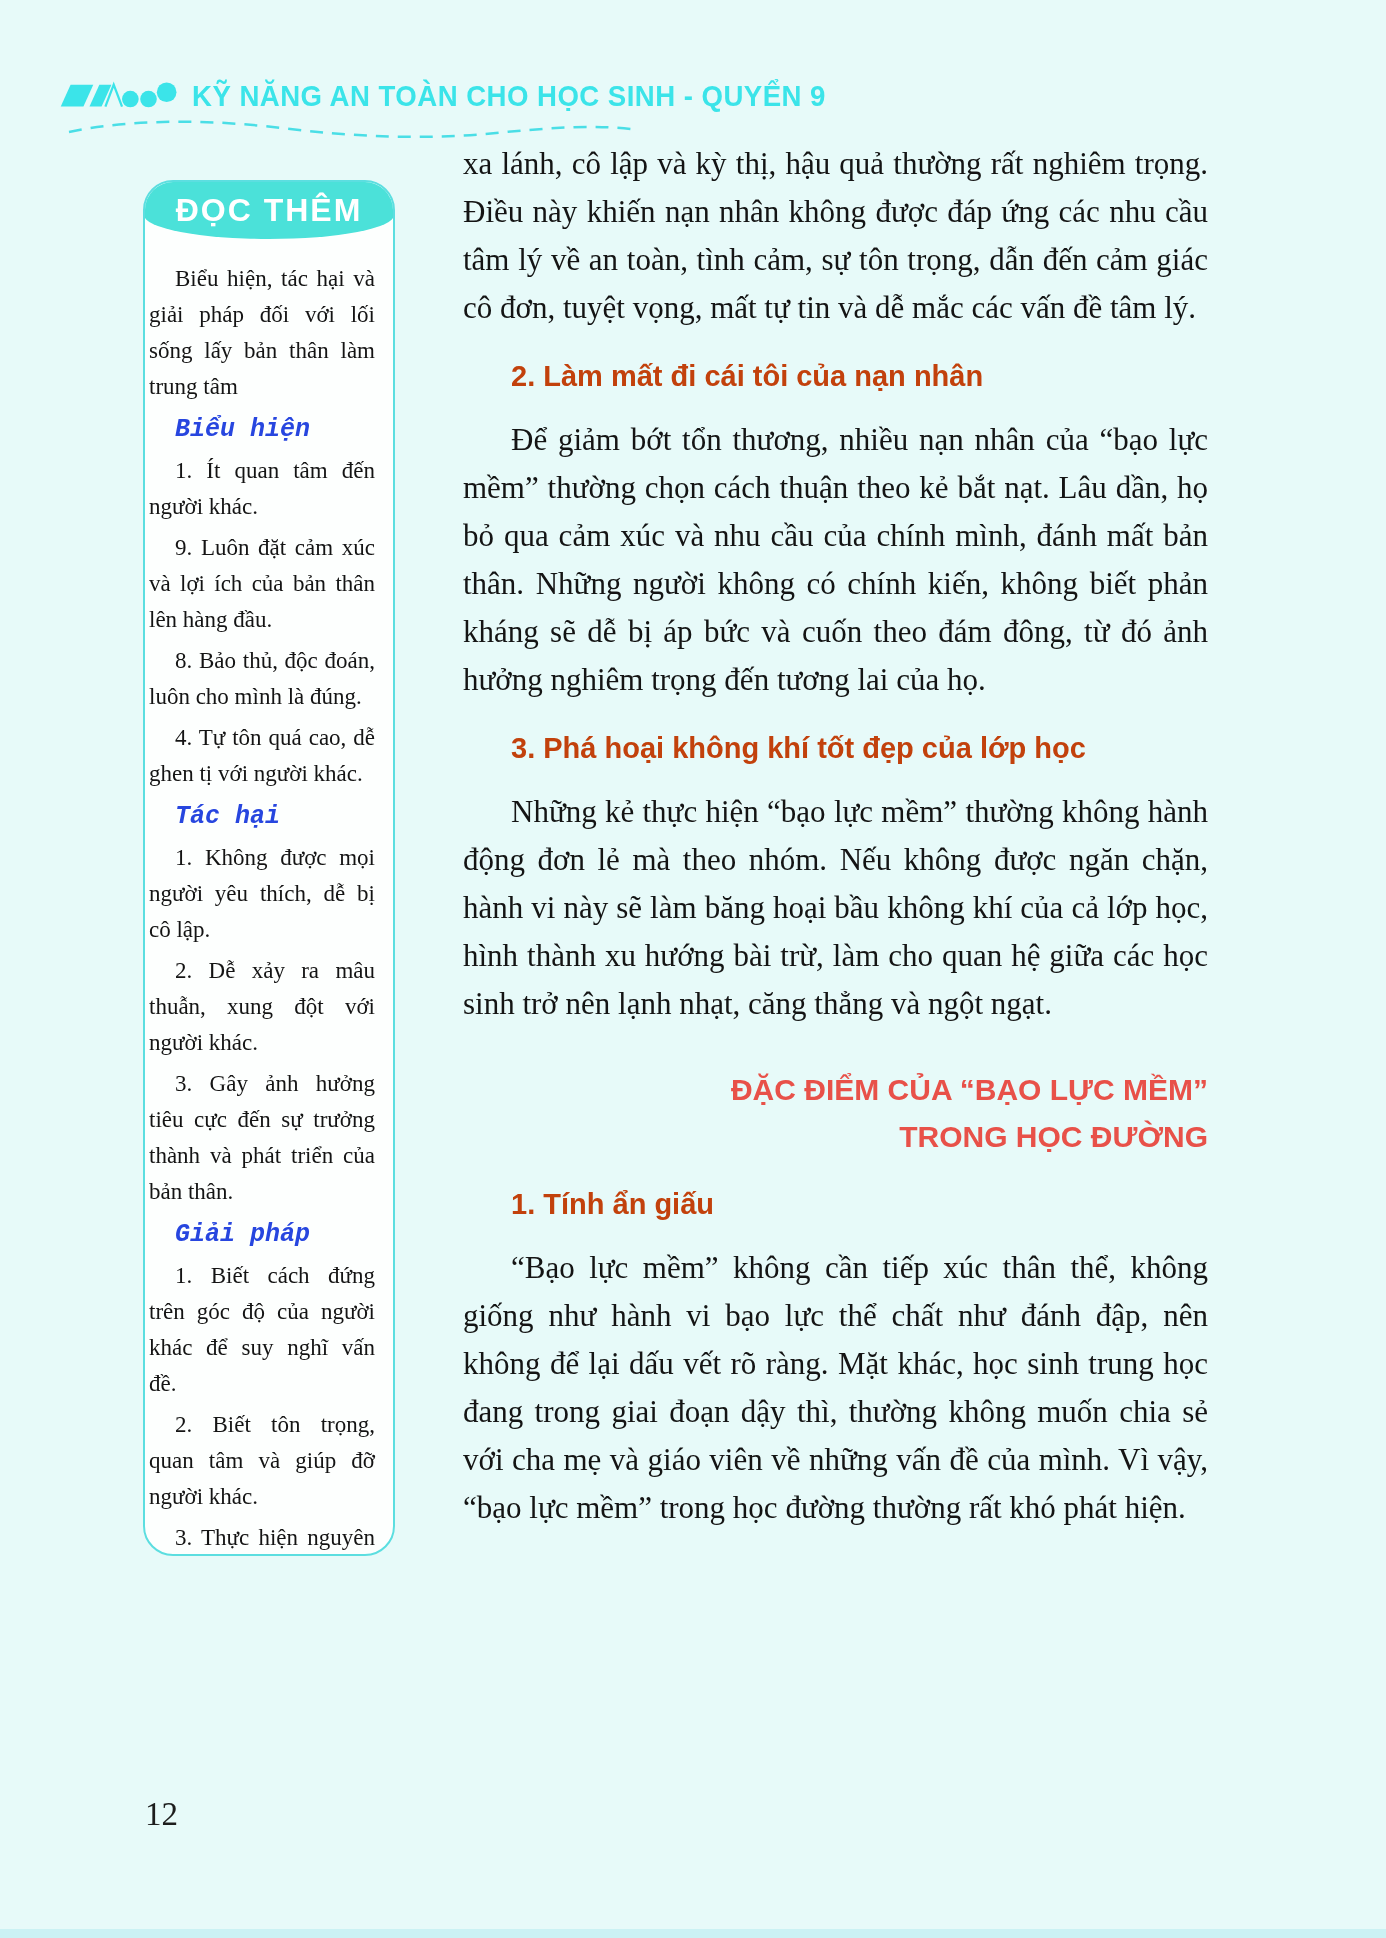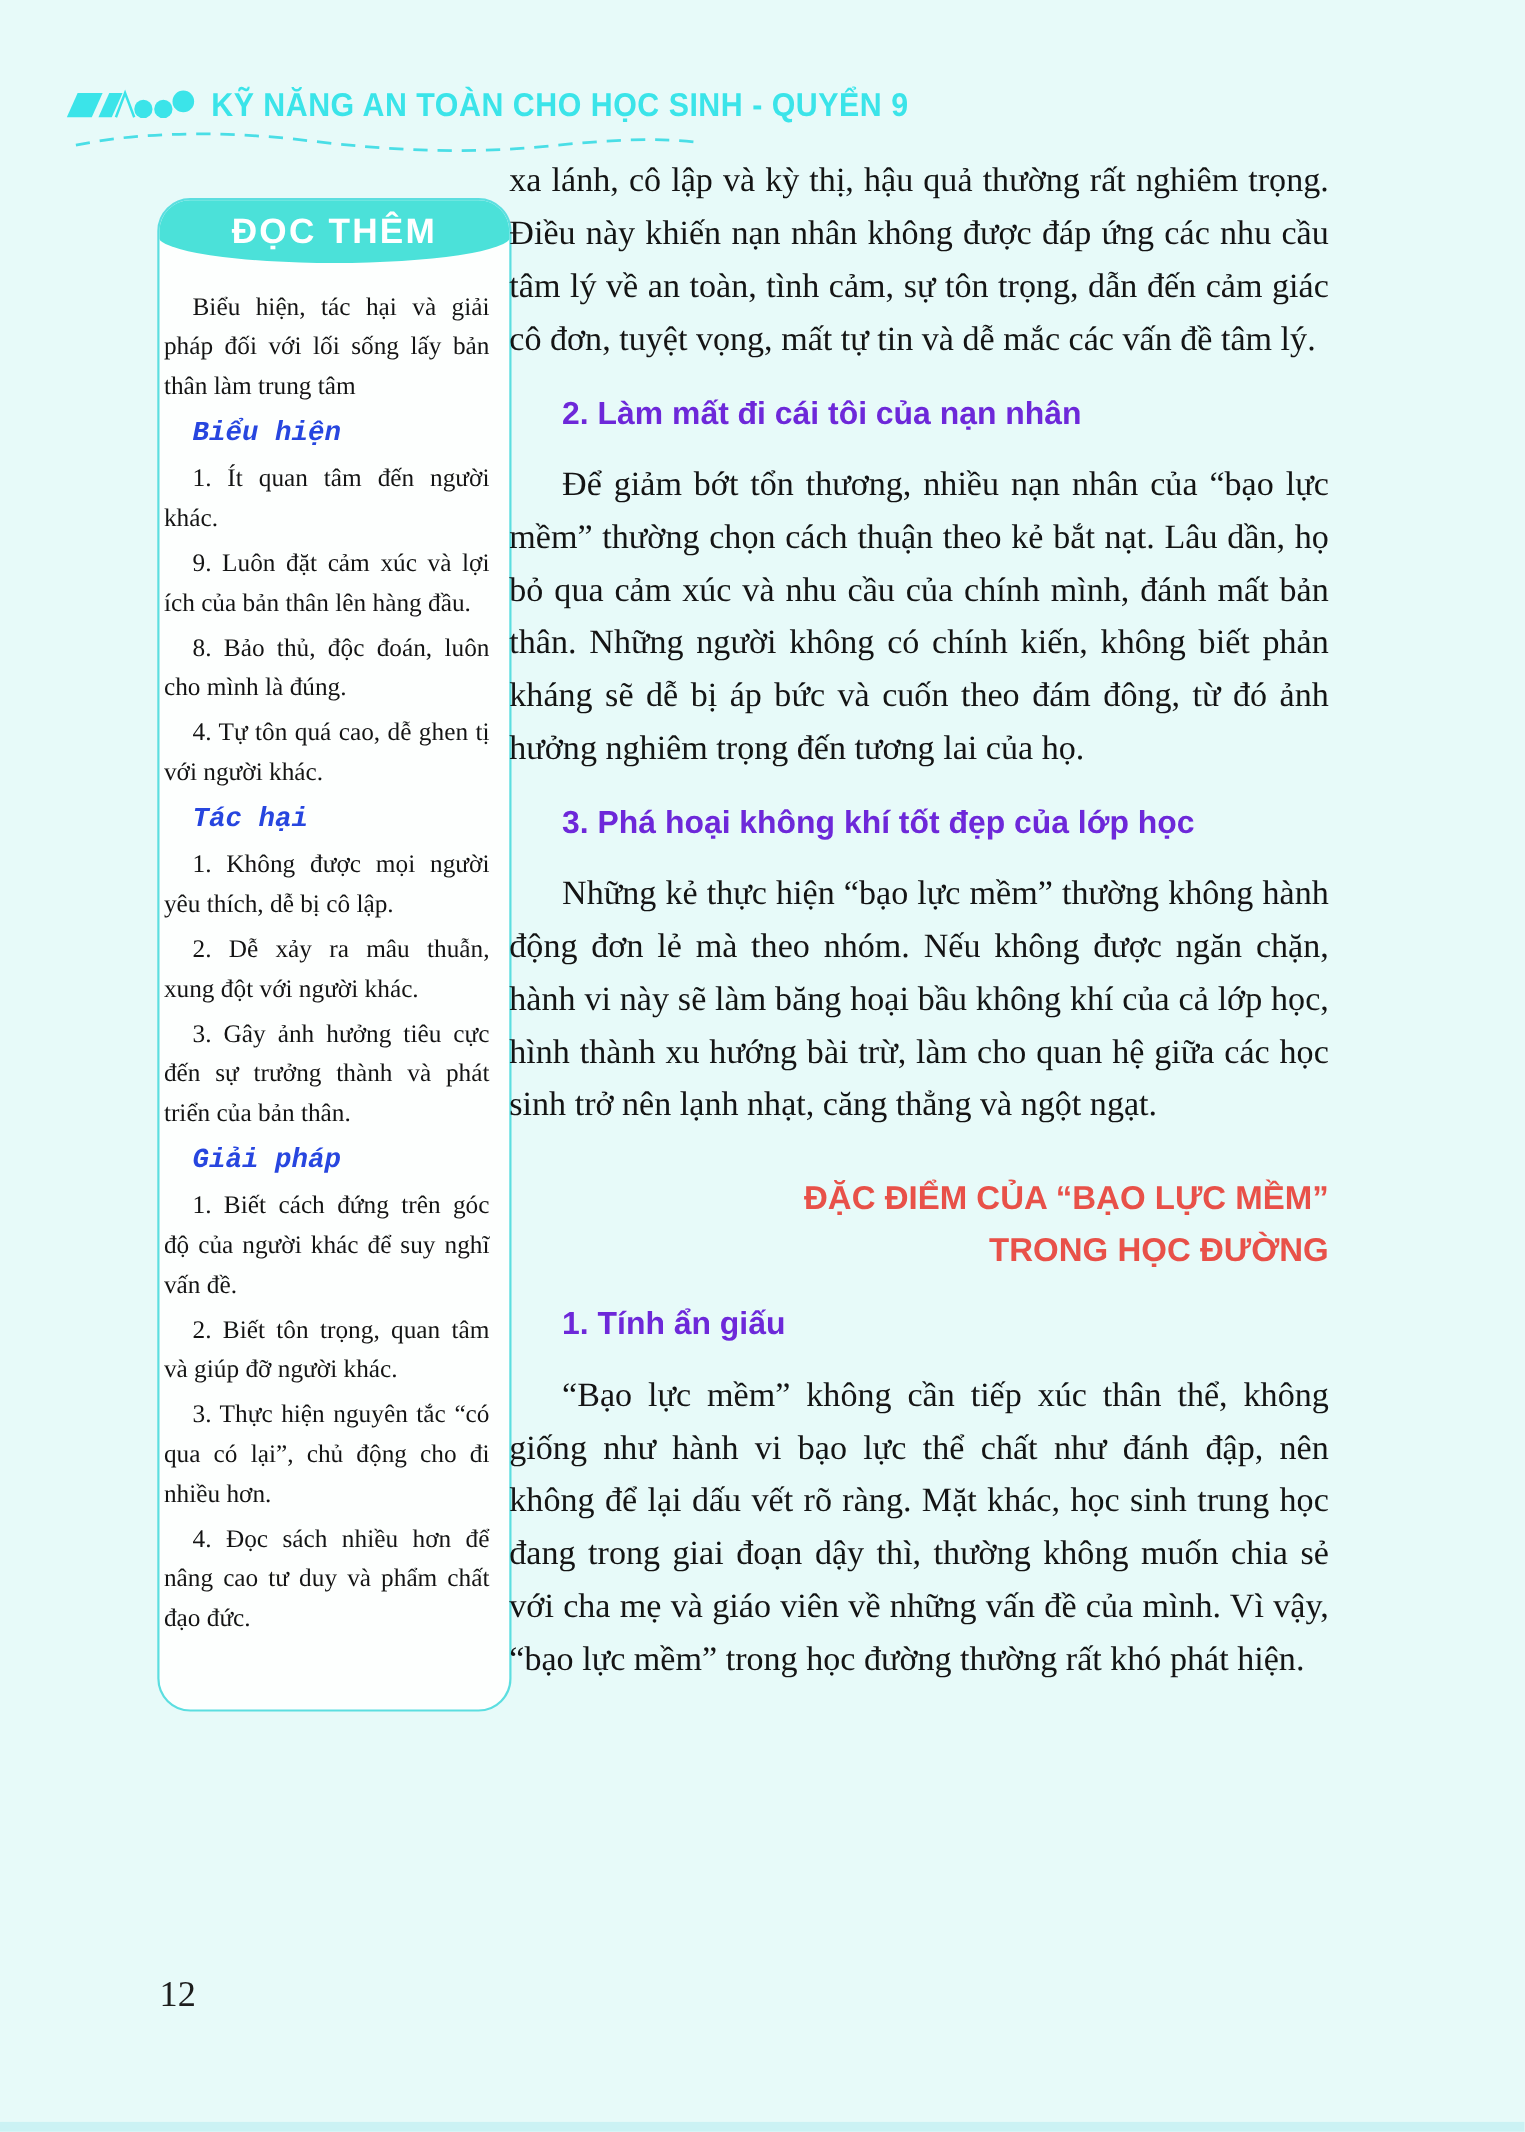--- a/index.html
+++ b/index.html
@@ -12,21 +12,21 @@
   .header{position:absolute;left:60px;top:76px;display:flex;align-items:center;gap:14px;}
   .logo{width:118px;height:40px;flex:0 0 auto;}
   .hdr-title{
     color:#3BE4E9;font-family:"Liberation Sans",sans-serif;font-weight:bold;
     font-size:30px;white-space:nowrap;transform:scaleX(.92);transform-origin:left center;
     letter-spacing:0.5px;
   }
   .wavy{position:absolute;left:66px;top:116px;}
   
   .readbox{
-    position:absolute;left:143px;top:180px;width:322px;height:1376px;
+    position:absolute;left:143px;top:180px;width:252px;height:1376px;
     background:#FDFFFE;border:2px solid #5CDEE0;border-radius:30px;box-sizing:border-box;
     overflow:hidden;
   }
   .readbox-band{
     height:58px;margin:-1px -1px 0 -1px;background:#4BE1D9;
     border-radius:28px 28px 50% 50% / 28px 28px 24px 24px;
     display:flex;align-items:center;justify-content:center;
   }
   .readbox-band span{
     color:#ffffff;font-family:"Liberation Sans",sans-serif;font-weight:bold;
@@ -42,21 +42,21 @@
     margin:10px 0 8px 26px;line-height:30px;
   }
   
   .main{
     position:absolute;left:463px;top:140px;width:745px;
     font-size:31px;line-height:48px;text-align:justify;
   }
   .main p{margin:0;text-indent:48px;}
   .main p.cont{text-indent:0;}
   .red-h{
-    color:#6d28d9;font-family:"Liberation Sans",sans-serif;font-weight:bold;
+    color:#c2410c;font-family:"Liberation Sans",sans-serif;font-weight:bold;
     font-size:29px;line-height:40px;margin:24px 0 20px 48px;text-align:left;
   }
   .center-h{
     color:#E85149;font-family:Liberation Sans, sans-serif;font-weight:bold;
     font-size:30px;line-height:47px;text-align:right;margin:38px 0 18px 0;
   }
   
   .page-num{position:absolute;left:145px;top:1796px;font-size:33px;color:#1d1d1d;}
   .bottom-strip{position:absolute;left:0;bottom:0;width:100%;height:9px;background:#CBF2F4;}
 </style>

